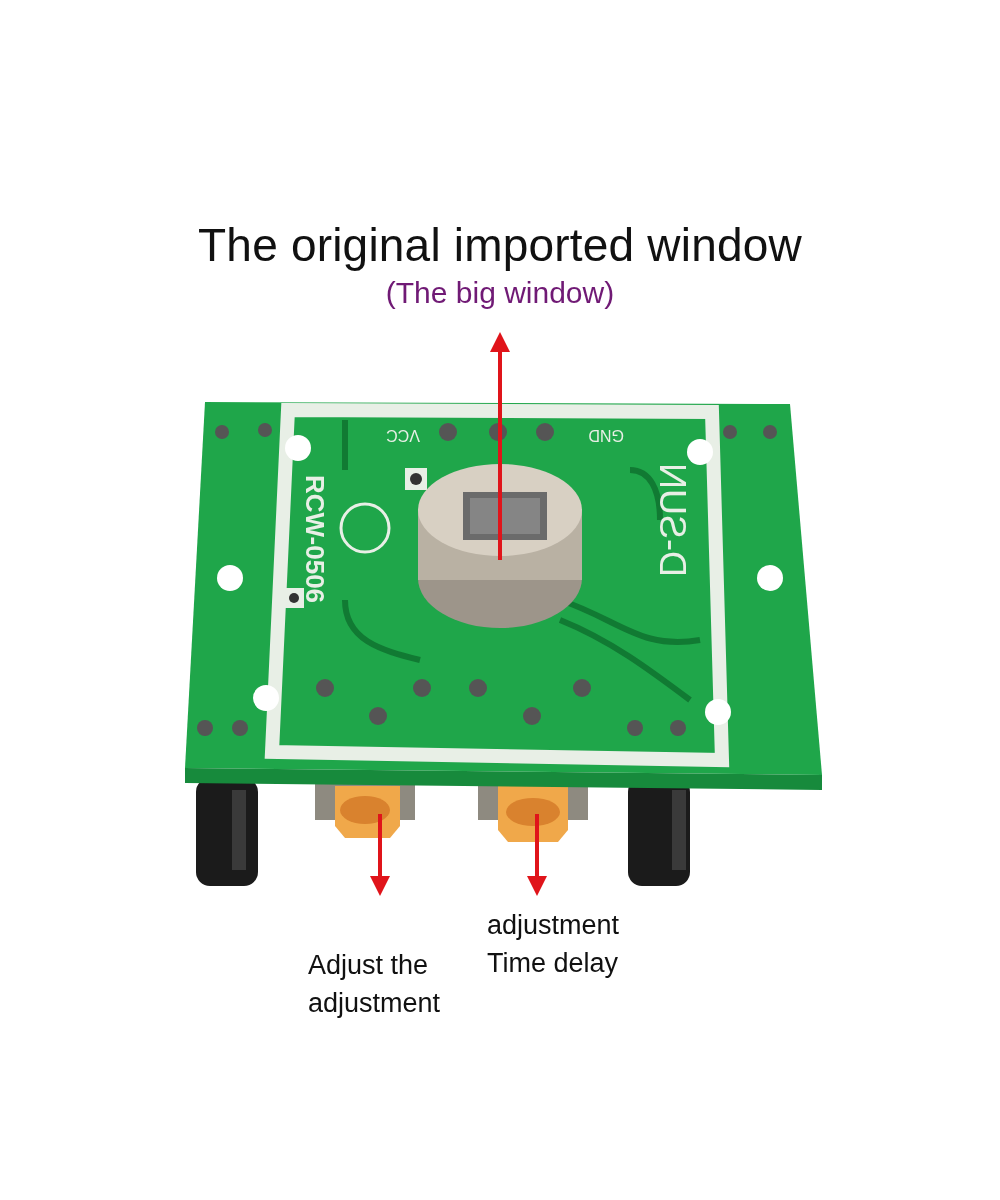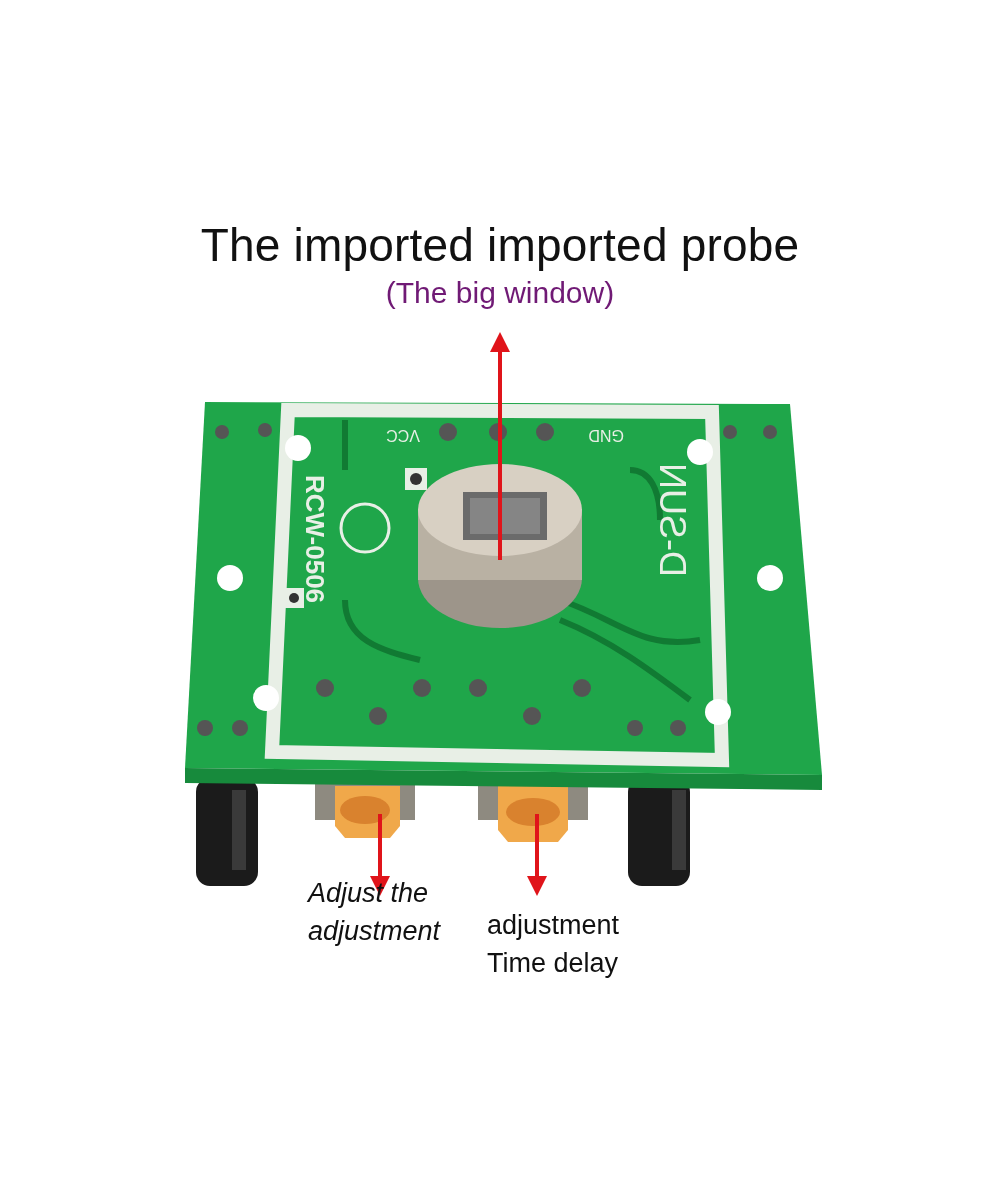--- a/index.html
+++ b/index.html
@@ -1,20 +1,20 @@
 <!DOCTYPE html>
 <html><head>
 <meta charset="utf-8">
 <style>
   html,body{margin:0;padding:0;background:#ffffff;}
   body{width:1000px;height:1200px;position:relative;overflow:hidden;font-family:"Liberation Sans",sans-serif;}
   .title{position:absolute;left:0;width:1000px;top:218px;text-align:center;font-size:46px;color:#111;letter-spacing:0.2px;}
   .subtitle{position:absolute;left:0;width:1000px;top:276px;text-align:center;font-size:30px;color:#701a75;}
   .label{position:absolute;font-size:27px;line-height:38px;color:#111;}
-  .lbl-left{left:308px;top:874px;font-style:italic;}
+  .lbl-left{left:308px;top:946px;}
   .lbl-right{left:487px;top:906px;}
   svg.scene{position:absolute;left:0;top:0;}
 </style>
 </head>
 <body>
 
 <svg class="scene" width="1000" height="1200" viewBox="0 0 1000 1200">
 
   <g>
     <rect x="196" y="778" width="62" height="108" rx="14" fill="#1b1b1b"></rect>
@@ -98,21 +98,21 @@
   <g stroke="#e0141a" stroke-width="4" fill="#e0141a">
     <line x1="500" y1="345" x2="500" y2="560"></line>
     <polygon points="490,352 510,352 500,332" stroke="none"></polygon>
     <line x1="380" y1="814" x2="380" y2="880"></line>
     <polygon points="370,876 390,876 380,896" stroke="none"></polygon>
     <line x1="537" y1="814" x2="537" y2="880"></line>
     <polygon points="527,876 547,876 537,896" stroke="none"></polygon>
   </g>
 </svg>
 
-<div class="title">The imported imported probe</div>
+<div class="title">The original imported window</div>
 <div class="subtitle">(The big window)</div>
 
 <div class="label lbl-left">
   <div>Adjust the</div>
   <div>adjustment</div>
 </div>
 <div class="label lbl-right">
   <div>adjustment</div>
   <div>Time delay</div>
 </div>

